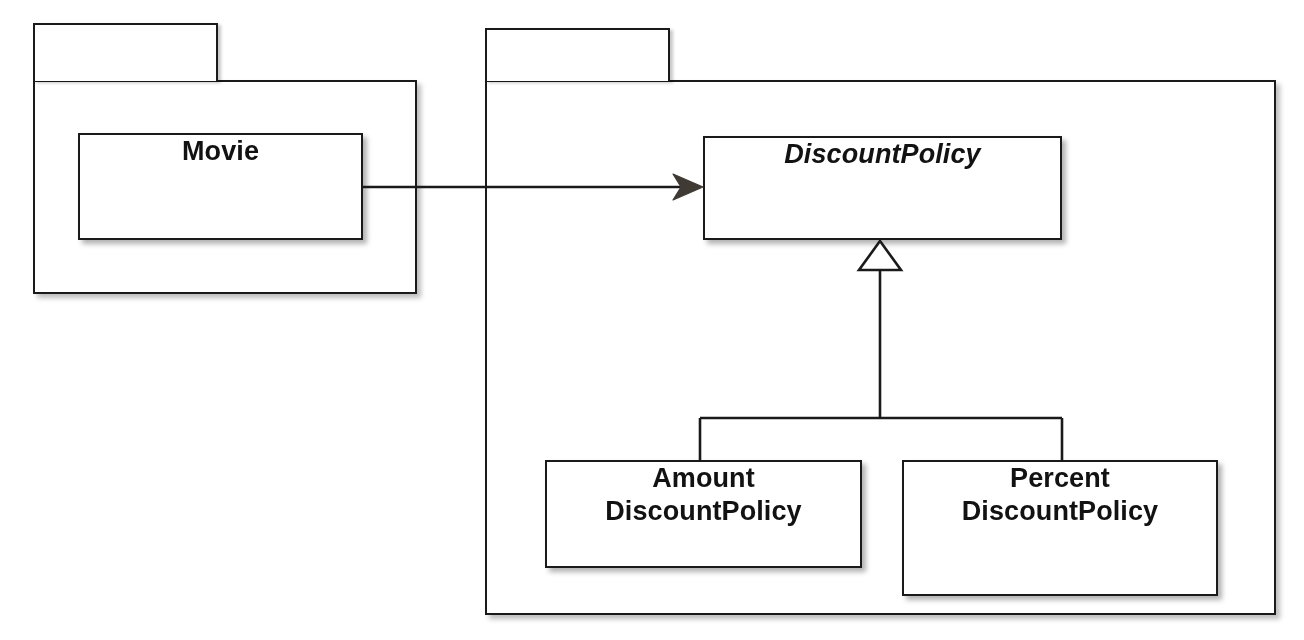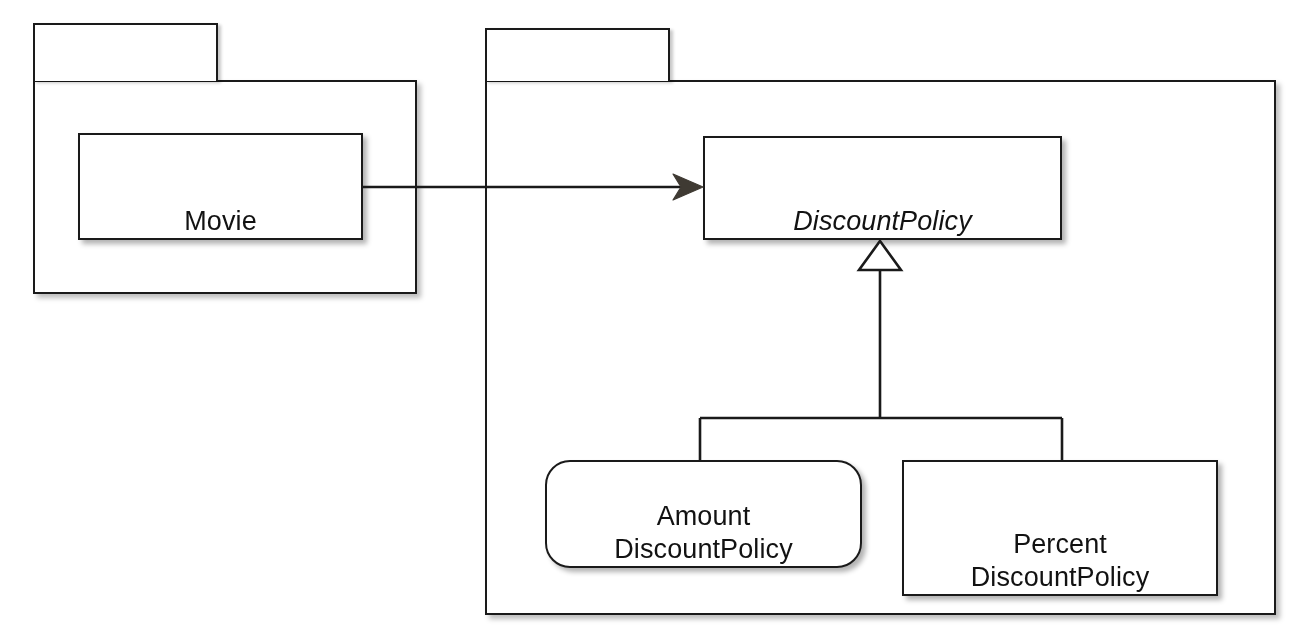--- a/index.html
+++ b/index.html
@@ -38,24 +38,25 @@
     z-index: 1;
   }
   
   .cls {
     position: absolute;
     background: #ffffff;
     border: 2px solid #1a1a1a;
     box-sizing: border-box;
     box-shadow: 4px 4px 5px rgba(0,0,0,0.30);
     display: flex;
-    align-items: flex-end;
+    align-items: flex-start;
     justify-content: center;
     text-align: center;
     z-index: 5;
+    font-weight: bold;
   }
   .cls-name {
     color: #121212;
     font-size: 27px;
     line-height: 1.22;
     letter-spacing: 0.1px;
     white-space: pre-line;
     user-select: none;
   }
   .cls-name.abstract {
@@ -84,21 +85,21 @@
   <div class="pkg-body" style="left:485px; top:80px; width:791px; height:535px;"></div>
 
   <div class="cls" style="left:78px; top:133px; width:285px; height:107px;">
     <span class="cls-name">Movie</span>
   </div>
 
   <div class="cls" style="left:703px; top:136px; width:359px; height:104px;">
     <span class="cls-name abstract">DiscountPolicy</span>
   </div>
 
-  <div class="cls" style="left:545px; top:460px; width:317px; height:108px;border-radius:25px;">
+  <div class="cls" style="left:545px; top:460px; width:317px; height:108px;">
     <span class="cls-name">Amount
 DiscountPolicy</span>
   </div>
 
   <div class="cls" style="left:902px; top:460px; width:316px; height:136px;">
     <span class="cls-name">Percent
 DiscountPolicy</span>
   </div>
 
   <svg id="edges" viewBox="0 0 1304 640">

